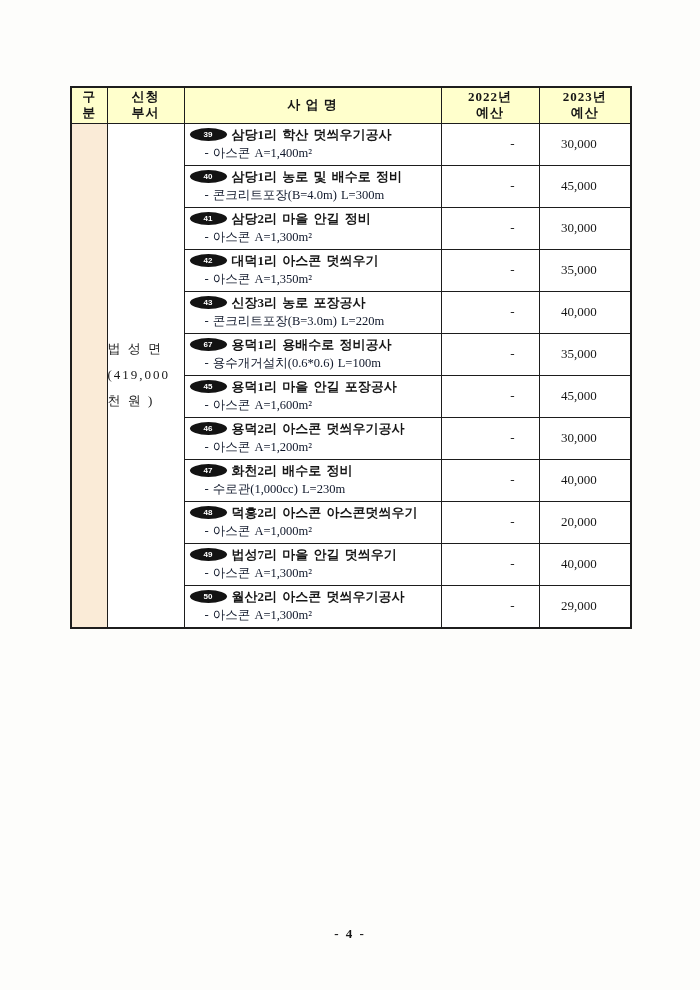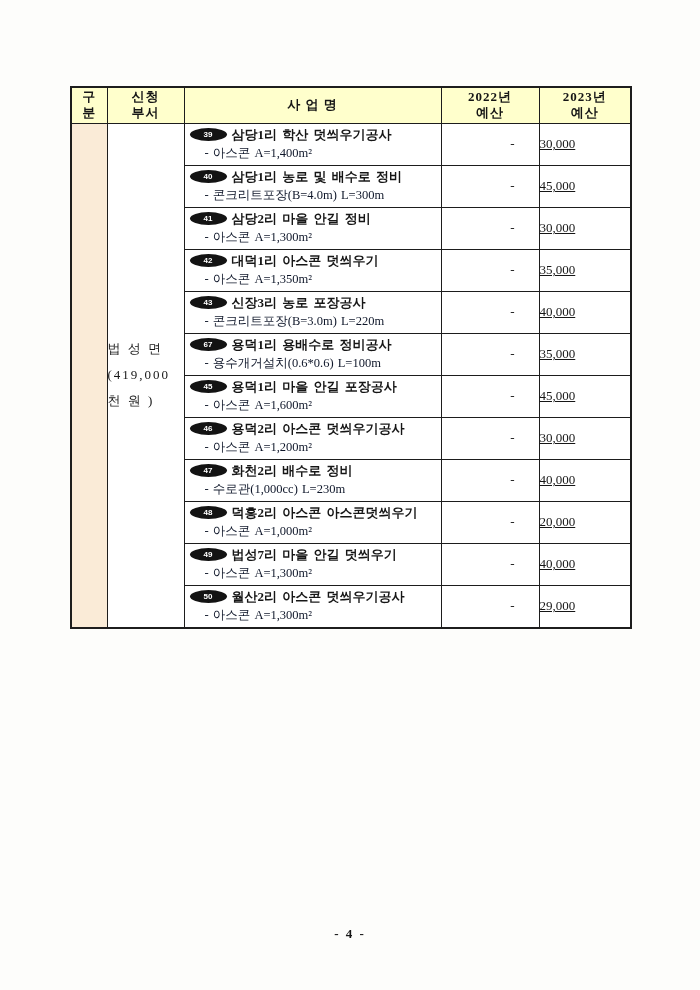--- a/index.html
+++ b/index.html
@@ -70,21 +70,21 @@
   .pd {
     font-size: 12.5px;
     padding-left: 15px;
     white-space: nowrap;
     color: #0f172a;
     word-spacing: 1px;
     line-height: 17px;
     margin-top: 2px;
   }
   .b22 { text-align: right; padding-right: 24px; font-size: 13px; background: #ffffff; }
-  .b23 { text-align: left; padding-right: 12px; font-size: 13px; background: #ffffff; text-decoration: underline; }
+  .b23 { text-align: center; padding-right: 12px; font-size: 13px; background: #ffffff; }
   .footer {
     position: absolute;
     left: 0;
     top: 926px;
     width: 700px;
     text-align: center;
     font-size: 13px;
     font-weight: bold;
     letter-spacing: 2px;
   }

